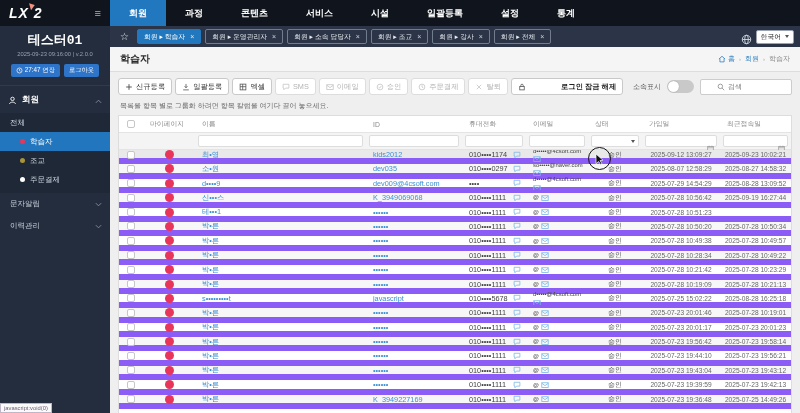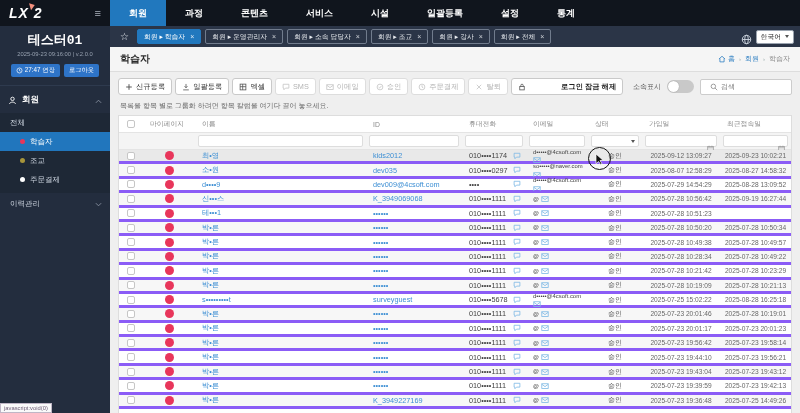--- a/index.html
+++ b/index.html
@@ -62,38 +62,38 @@
   .toolbar { display:flex; gap:3px; flex-wrap:nowrap; }
   .tbtn { display:flex; align-items:center; gap:3px; height:17px; padding:0 6px; background:#fff; border:1px solid #c9c9c9; border-radius:3px; font-size:7.3px; color:#333; cursor:pointer; font-family:inherit; white-space:nowrap; }
   .tbtn .ico { width:8px; height:8px; display:inline-flex; color:#555; }
   .tbtn.disabled { color:#b3b3b3; border-color:#ddd; cursor:default; }
   .tbtn.disabled .ico { color:#c4c4c4; }
   .tbtn.strong { font-weight:bold; color:#222;gap:35px; }
   .right-controls { margin-left:auto; display:flex; align-items:center; gap:6px; }
   .tog-label { font-size:7px; color:#555; }
   .toggle { width:27px; height:13px; border-radius:7px; background:#c9c9c9; position:relative; cursor:pointer; display:inline-block; }
   .toggle .knob { position:absolute; left:1px; top:1px; width:11px; height:11px; background:#fff; border-radius:50%; box-shadow:0 0 1px rgba(0,0,0,.4); }
-  .search { display:flex; align-items:center; gap:3px; background:#fff; border:1px solid #ccc; border-radius:2px; height:16px; padding:0 9px; width:92px; }
+  .search { display:flex; align-items:center; gap:3px; background:#fff; border:1px solid #ccc; border-radius:2px; height:16px; padding:0 16px; width:92px; }
   .search svg { width:8px; height:8px; color:#888; flex-shrink:0; }
   .search input { border:none; outline:none; width:100%; font-size:7px; color:#333; font-family:inherit; background:transparent; }
   .hint { font-size:7px; color:#666; padding:6px 2px 4px; }
 
   
   .table { background:#fff; border:1px solid #ddd; border-bottom:none; flex:1; min-height:0; overflow:hidden; display:flex; flex-direction:column; }
   .tg { display:grid; grid-template-columns:24px 52px 171px 96px 64px 62px 54px 78px 1fr; align-items:center; }
   .thead { height:17px; border-bottom:1px solid #e4e4e4; }
   .thead .th { font-size:6.8px; color:#888; padding-left:7px; cursor:pointer; }
   .tfilter { height:17px; background:#f4f4f4; border-bottom:1px solid #e4e4e4; }
   .fcell { padding:0 3px; display:flex; align-items:center; }
   .fin { width:100%; height:12px; border:1px solid #ddd; border-radius:2px; background:#fff; font-size:6.5px; padding:0 3px; font-family:inherit; outline:none; }
   .fsel { width:100%; height:12px; border:1px solid #ddd; border-radius:2px; background:#fff; display:flex; align-items:center; justify-content:flex-end; padding:0 3px; cursor:pointer; }
   .fdate { width:100%; height:12px; border:1px solid #ddd; border-radius:2px; background:#fff; display:flex; align-items:center; justify-content:flex-end; padding:0 2px; cursor:pointer; }
   .cal { width:7px; height:7px; color:#999; }
   .tbody { flex:1; overflow:hidden; }
-  .trow { height:14.4px; border-bottom:3px solid #8b5cf6; cursor:pointer; }
+  .trow { height:14.4px; border-bottom:6px solid #8b5cf6; cursor:pointer; }
   .trow:nth-child(even) { background:#f7f7f7; }
   .trow.selected { background:#e9e9e9; }
   .cbc { display:flex; justify-content:center; }
   .cb { width:8px; height:8px; border:1px solid #c6c6c6; border-radius:2px; background:#fff; cursor:pointer; }
   .dotc { display:flex; justify-content:center; }
   .rdot { width:9px; height:9px; border-radius:50%; background:#e8365b; }
   .cell { font-size:7.3px; color:#444; padding-left:7px; white-space:nowrap; overflow:hidden; }
   .link { color:#3d8fd4; cursor:pointer; }
   .phonec { display:flex; align-items:center; justify-content:space-between; padding-right:5px; }
   .ric { width:8px; height:8px; color:#7cb8e4; flex-shrink:0; cursor:pointer; }
@@ -172,20 +172,27 @@
             <span class="dot" style="background: rgb(167, 149, 59);"></span>
             <span>조교</span>
           </div>
           <div class="s-item dotted">
             <span class="dot" style="background: rgb(255, 255, 255);"></span>
             <span>주문결제</span>
           </div>
         </div>
       <div class="s-foot" id="side-footer">
           <div class="s-item">
+            <span>문자알림</span>
+            <span class="sp"></span>
+            <span class="chev"><svg viewBox="0 0 8 8">
+                <path d="M1 2.5l3 3 3-3" fill="none" stroke="currentColor"></path>
+              </svg></span>
+          </div>
+          <div class="s-item">
             <span>이력관리</span>
             <span class="sp"></span>
             <span class="chev"><svg viewBox="0 0 8 8">
                 <path d="M1 2.5l3 3 3-3" fill="none" stroke="currentColor"></path>
               </svg></span>
           </div>
         </div>
     </aside>
 
     <div class="main">
@@ -660,21 +667,21 @@
                 <div class="cell datec">2025-07-28 10:21:13</div>
               </div>
               <div class="tg trow">
                 <div class="cbc">
                   <span class="cb"></span>
                 </div>
                 <div class="dotc">
                   <span class="rdot"></span>
                 </div>
                 <div class="cell"><span class="link">s•••••••••t</span></div>
-                <div class="cell"><span class="link">surveyguest</span></div>
+                <div class="cell"><span class="link">javascript</span></div>
                 <div class="cell phonec">
                   <span>010••••5678</span>
                   <span class="ric"><svg viewBox="0 0 10 10">
                       <path d="M1.4 1.6h7.2v4.8H4.4L2.4 8.4V6.4H1.4z" fill="none" stroke="currentColor"></path>
                     </svg></span>
                 </div>
                 <div class="cell mailc">
                   <span>d•••••@4csoft.com</span>
                   <span class="ric"><svg viewBox="0 0 10 10">
                       <rect x="1" y="2.2" width="8" height="5.8" fill="none" stroke="currentColor"></rect>

